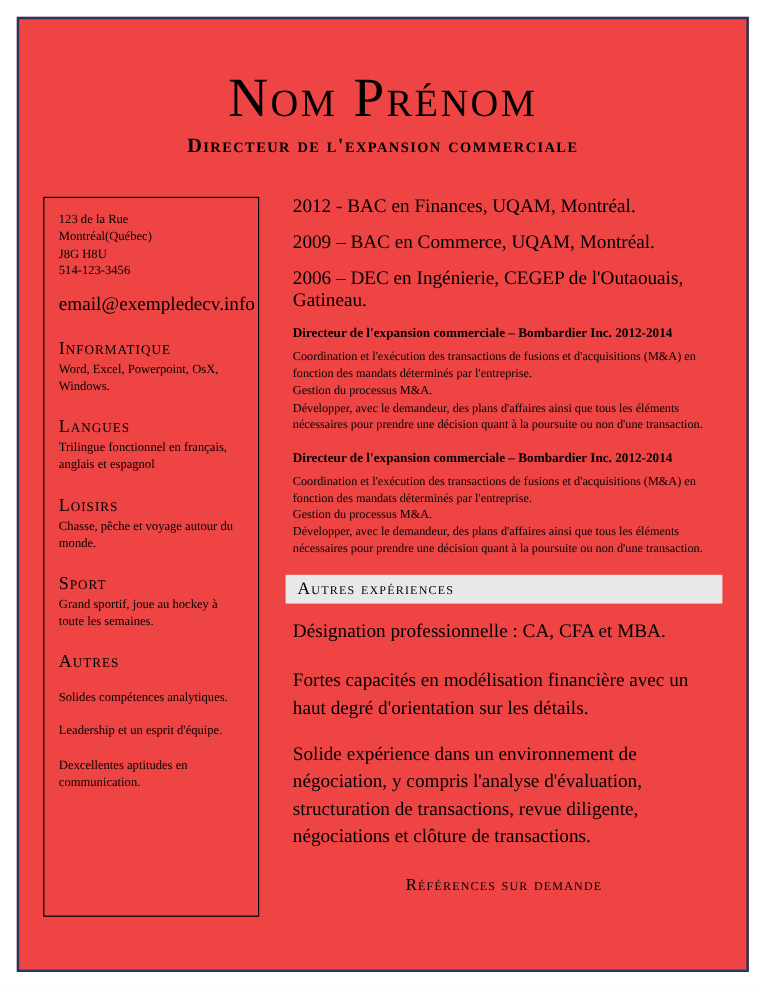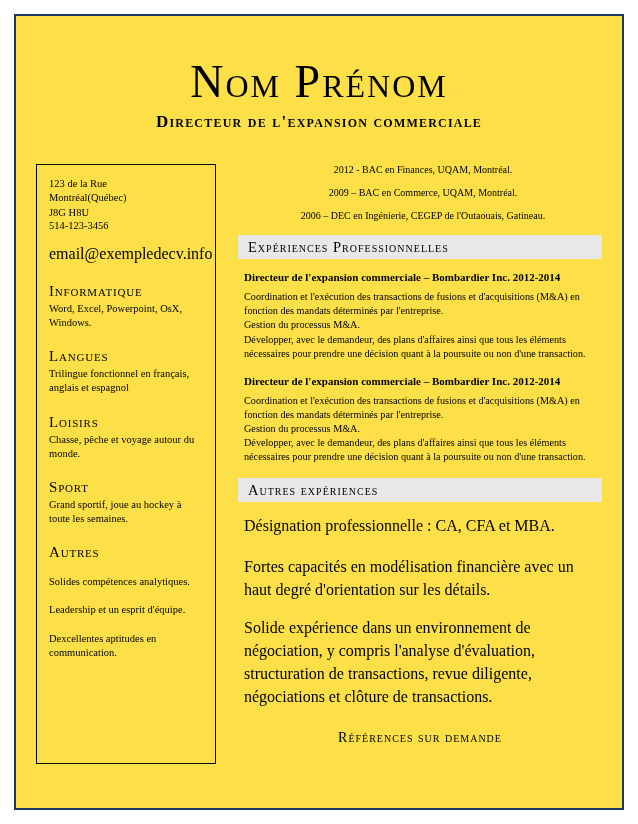--- a/index.html
+++ b/index.html
@@ -21,21 +21,21 @@
     box-sizing: border-box;
     padding: 14px;
     background: #ffffff;
   }
   .frame {
     position: relative;
     width: 100%;
     height: 100%;
     box-sizing: border-box;
     border: 2px solid #1f3864;
-    background: #fde047;
+    background: #ef4444;
     padding: 18px 20px 14px 20px;
   }
   
   .header {
     text-align: center;
     padding-top: 24px;
     padding-bottom: 8px;
   }
   .name {
     font-family: "Liberation Serif", serif;
@@ -108,23 +108,22 @@
   .section-bar {
     background: #e8e8e8;
     font-variant: small-caps;
     font-size: 14.5px;
     letter-spacing: 1px;
     padding: 4px 10px 3px 10px;
     margin-bottom: 12px;
   }
   .section-bar.tight { margin-top: 14px; }
   .edu-item {
-    font-size: 10px;
+    font-size: 16px;
     margin: 0 0 12px 6px;
-    text-align: center;
   }
   .job {
     margin: 0 0 14px 6px;
   }
   .job-title {
     font-size: 11px;
     font-weight: bold;
     margin-bottom: 7px;
   }
   .job-line {
@@ -197,21 +196,20 @@
         </div>
 
       </div>
 
       <div class="main">
 
         <div class="edu-item">2012 - BAC en Finances, UQAM, Montréal.</div>
         <div class="edu-item">2009 – BAC en Commerce, UQAM, Montréal.</div>
         <div class="edu-item">2006 – DEC en Ingénierie, CEGEP de l'Outaouais, Gatineau.</div>
 
-        <div class="section-bar tight">Expériences Professionnelles</div>
 
         <div class="job">
           <div class="job-title">Directeur de l'expansion commerciale  – Bombardier Inc. 2012-2014</div>
           <div class="job-line">Coordination et l'exécution des transactions de fusions et d'acquisitions (M&amp;A) en fonction des mandats déterminés par l'entreprise.</div>
           <div class="job-line">Gestion du processus M&amp;A.</div>
           <div class="job-line">Développer, avec le demandeur, des plans d'affaires ainsi que tous les éléments nécessaires pour prendre une décision quant à la poursuite ou non d'une transaction.</div>
         </div>
 
         <div class="job">
           <div class="job-title">Directeur de l'expansion commerciale  – Bombardier Inc. 2012-2014</div>

